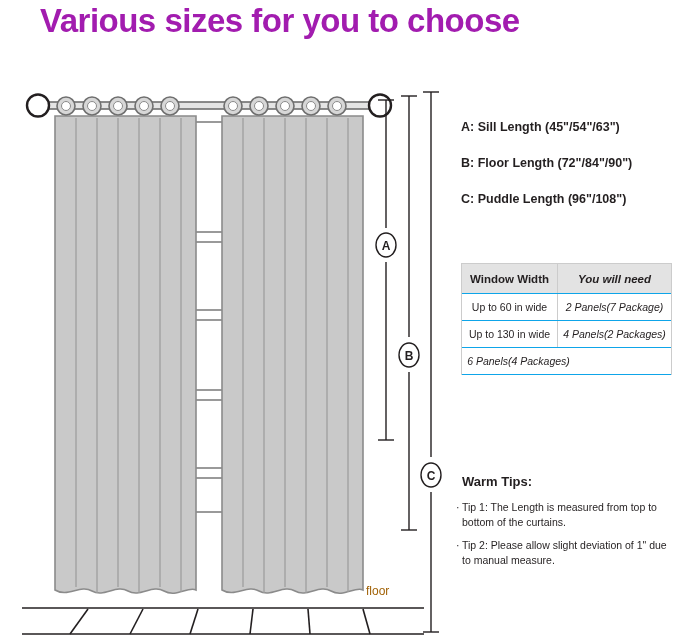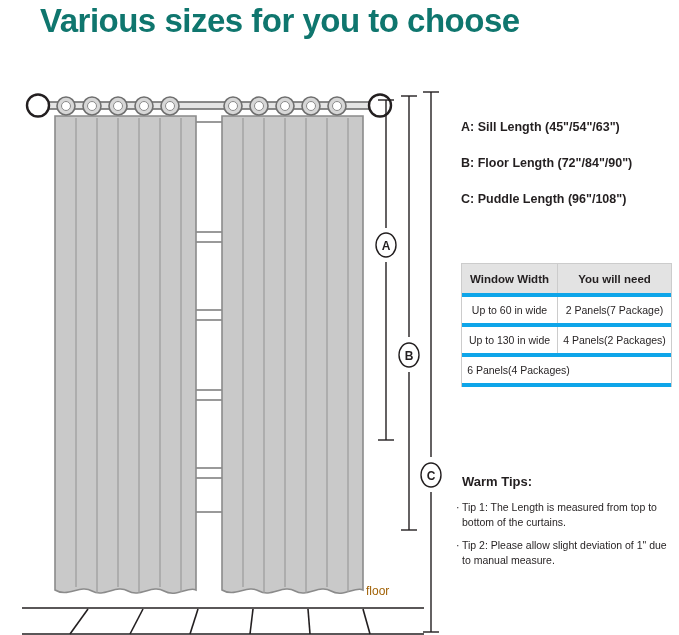--- a/index.html
+++ b/index.html
@@ -23,21 +23,21 @@
   }
   
   .title {
     position: absolute;
     left: 40px;
     top: 2px;
     width: 630px;
     font-size: 33px;
     font-weight: bold;
     letter-spacing: -0.5px;
-    color: #0f766e;
+    color: #a21caf;
     white-space: nowrap;
   }
   
   .illustration {
     position: absolute;
     left: 0px;
     top: 60px;
   }
   
   .legend {
@@ -57,35 +57,35 @@
   .table-wrap {
     position: absolute;
     left: 461px;
     top: 263px;
     width: 209px;
     border: 1px solid #cccccc;
     border-bottom: none;
   }
   .trow {
     display: flex;
-    border-bottom: 4px solid #0ea5e9;
+    border-bottom: 1px solid #0ea5e9;
     height: 26px;
     align-items: center;
   }
   .trow.head {
     background: #e3e3e3;
     height: 29px;
   }
   .tcell {
     font-size: 10.5px;
     text-align: center;
     color: #231f20;
   }
   .tcell.c1 { width: 95px; border-right: 1px solid #cccccc; height: 100%; display: flex; align-items: center; justify-content: center; }
-  .tcell.c2 { width: 113px; height: 100%; display: flex; align-items: center; justify-content: center; }
+  .tcell.c2 { width: 113px; height: 100%; display: flex; align-items: center; justify-content: center; font-style: italic; }
   .trow.head .tcell { font-size: 11.5px; font-weight: bold; }
   
   .tips-title {
     position: absolute;
     left: 462px;
     top: 474px;
     font-size: 13px;
     font-weight: bold;
     color: #231f20;
   }

